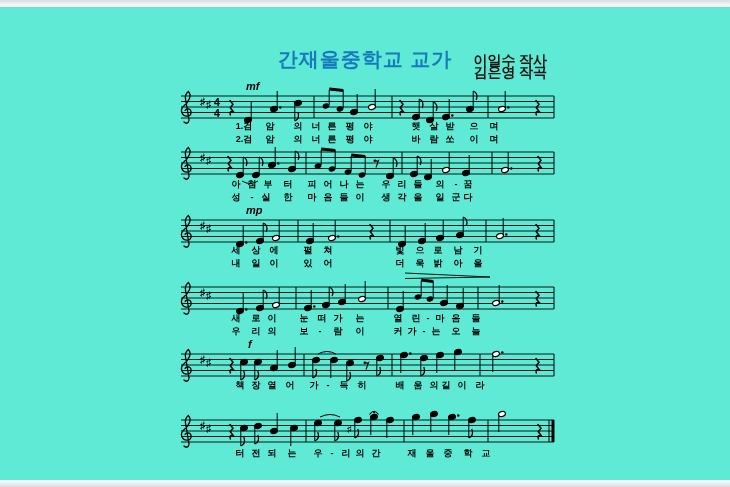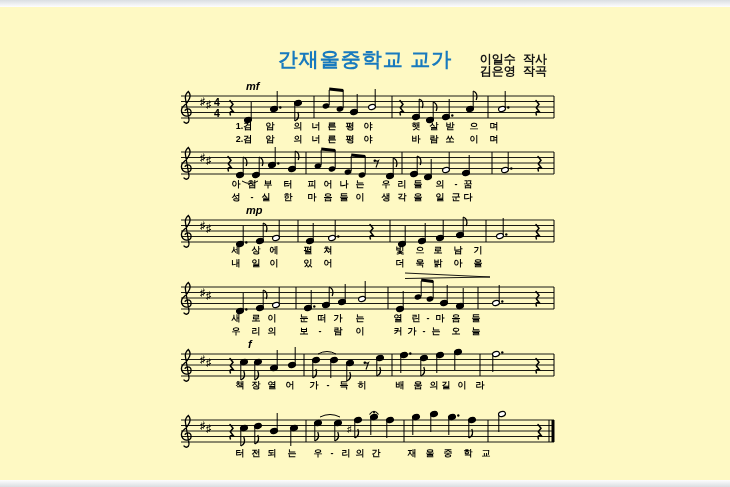--- a/index.html
+++ b/index.html
@@ -1,27 +1,27 @@
 <!DOCTYPE html>
 <html><head>
 <meta charset="utf-8">
 <style>
   html,body{margin:0;padding:0;background:#fff;}
-  .page{position:relative;width:730px;height:487px;background:#fef9c3;
+  .page{position:relative;width:730px;height:487px;background:#5eead4;
         font-family:"Liberation Sans",sans-serif;overflow:hidden;}
   .edge-top{position:absolute;top:0;left:0;right:0;height:7px;
         background:linear-gradient(#dadee2,#fefefe);}
   .edge-bottom{position:absolute;bottom:0;left:0;right:0;height:7px;
         background:linear-gradient(#fefefe,#dadee2);}
   .title{position:absolute;top:46px;left:0;width:100%;margin:0;
         text-align:center;font-size:20px;font-weight:bold;color:#187abe;
         letter-spacing:1px;font-family:"Liberation Sans",sans-serif;}
   .credits{position:absolute;top:55px;right:183px;text-align:right;
-        font-size:12px;font-weight:600;color:#151515;line-height:11.5px;
-        font-family:Liberation Mono, monospace;}
+        font-size:14px;font-weight:600;color:#151515;line-height:11.5px;
+        font-family:Liberation Serif, serif;}
   #score{position:absolute;top:0;left:0;}
   svg text{font-family:"Liberation Sans",sans-serif;}
 </style>
 </head>
 <body>
 
 <div class="page">
   <div class="edge-top"></div>
 
   <h1 class="title">간재울중학교 교가</h1>

